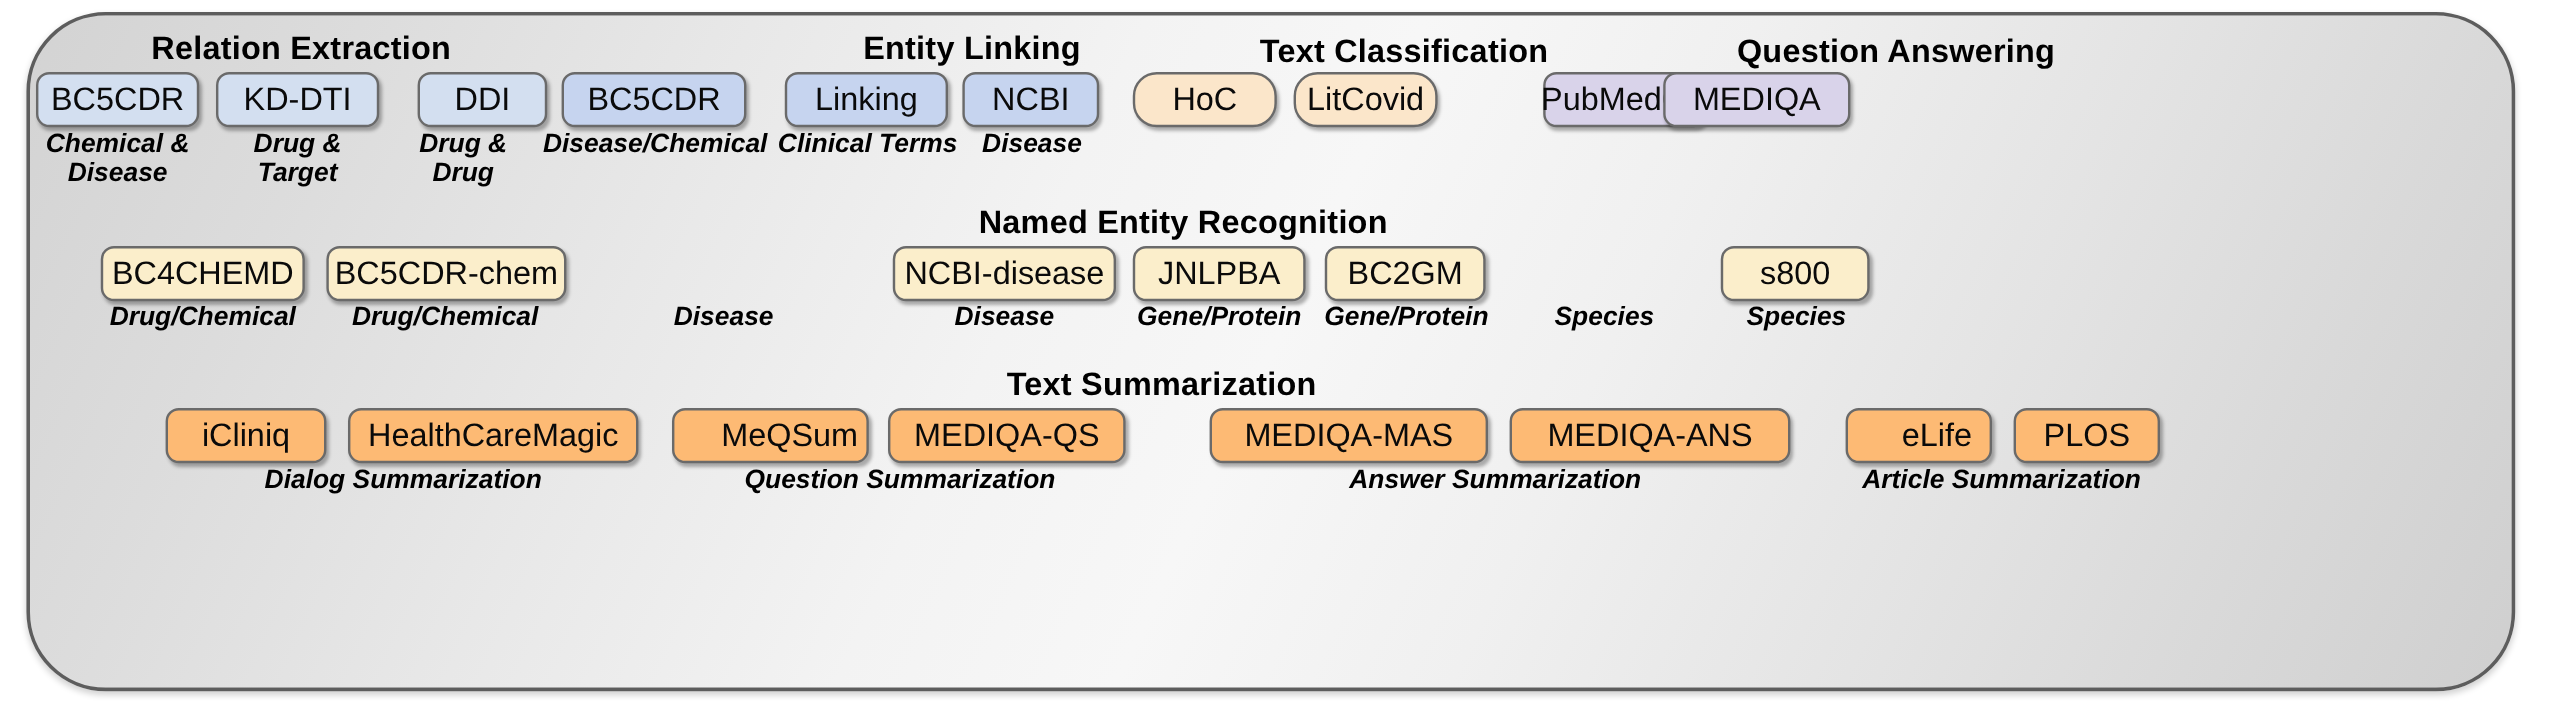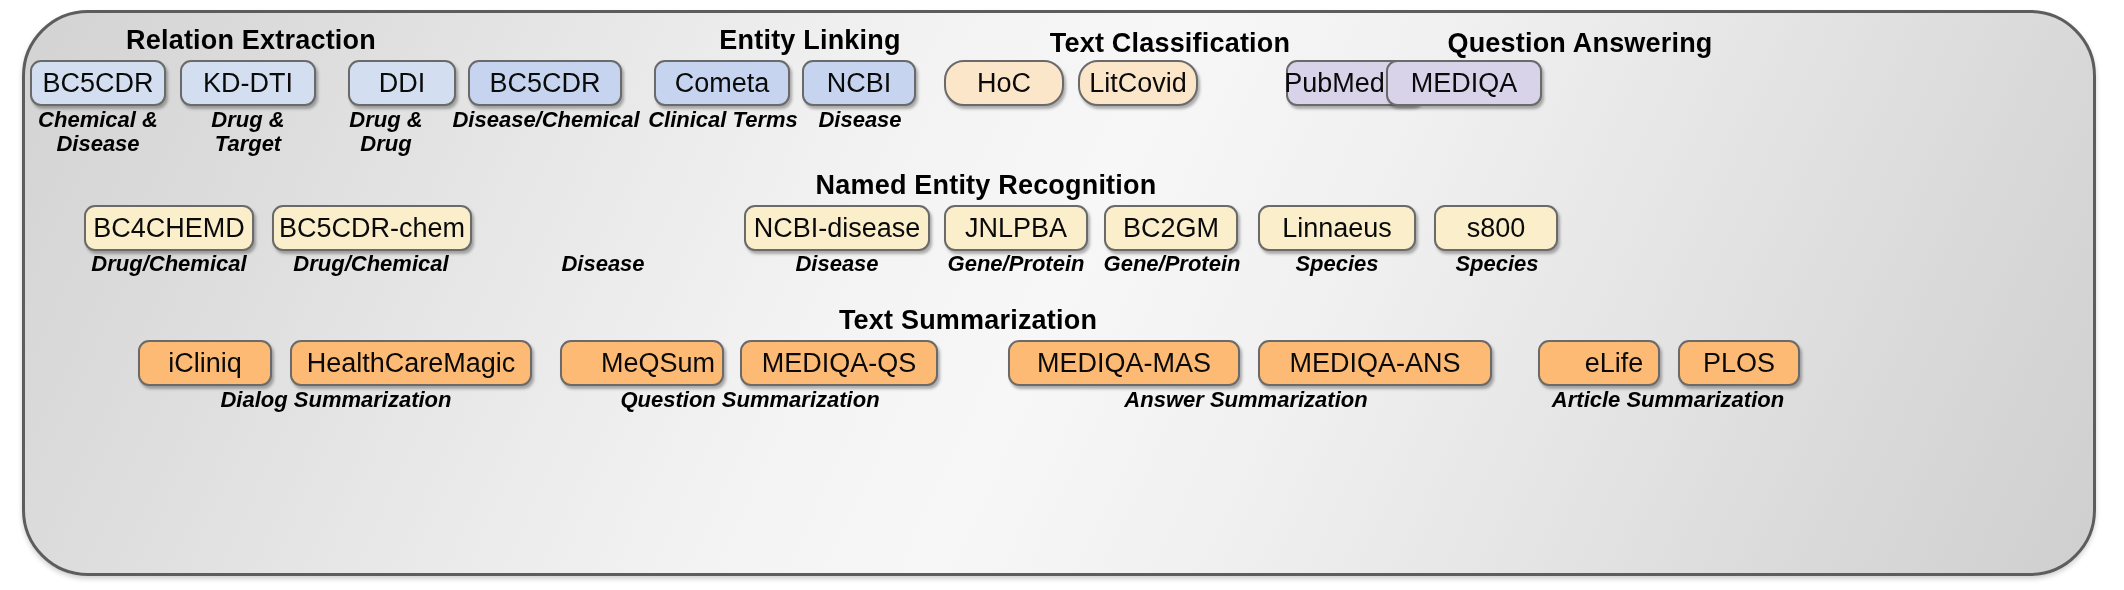--- a/index.html
+++ b/index.html
@@ -111,21 +111,21 @@
   <div class="caption" style="left:168px; top:108px; width:160px;">Drug &amp;
 Target</div>
 
   <div class="pill blue" style="left:332px; top:60px; width:108px;margin-left:16px;">DDI</div>
   <div class="caption" style="left:306px; top:108px; width:160px;">Drug &amp;
 Drug</div>
 
   <div class="pill blue2" style="left:468px; top:60px; width:154px;">BC5CDR</div>
   <div class="caption" style="left:448px; top:108px; width:196px;">Disease/Chemical</div>
 
-  <div class="pill blue2" style="left:654px; top:60px; width:136px;">Cometa</div>
+  <div class="pill blue2" style="left:654px; top:60px; width:136px;">Linking</div>
   <div class="caption" style="left:640px; top:108px; width:166px;">Clinical Terms</div>
 
   <div class="pill blue2" style="left:802px; top:60px; width:114px;">NCBI</div>
   <div class="caption" style="left:790px; top:108px; width:140px;">Disease</div>
 
   <div class="pill orange" style="left:944px; top:60px; width:120px;">HoC</div>
   <div class="pill orange" style="left:1078px; top:60px; width:120px;">LitCovid</div>
 
   <div class="pill purple" style="left:1286px; top:60px; width:136px;">PubMedQA</div>
   <div class="pill purple" style="left:1386px; top:60px; width:156px;">MEDIQA</div>
@@ -142,21 +142,20 @@
 
   <div class="pill yellow" style="left:744px; top:205px; width:186px;">NCBI-disease</div>
   <div class="caption" style="left:742px; top:252px; width:190px;">Disease</div>
 
   <div class="pill yellow" style="left:944px; top:205px; width:144px;">JNLPBA</div>
   <div class="caption" style="left:926px; top:252px; width:180px;">Gene/Protein</div>
 
   <div class="pill yellow" style="left:1104px; top:205px; width:134px;">BC2GM</div>
   <div class="caption" style="left:1082px; top:252px; width:180px;">Gene/Protein</div>
 
-  <div class="pill yellow" style="left:1258px; top:205px; width:158px;">Linnaeus</div>
   <div class="caption" style="left:1252px; top:252px; width:170px;">Species</div>
 
   <div class="pill yellow" style="left:1434px; top:205px; width:124px;">s800</div>
   <div class="caption" style="left:1412px; top:252px; width:170px;">Species</div>
 
   <div class="group-title" style="left:718px; top:305px; width:500px;">Text Summarization</div>
 
   <div class="pill pink" style="left:138px; top:340px; width:134px;">iCliniq</div>
   <div class="pill pink" style="left:290px; top:340px; width:242px;">HealthCareMagic</div>
   <div class="caption" style="left:136px; top:388px; width:400px;">Dialog Summarization</div>

